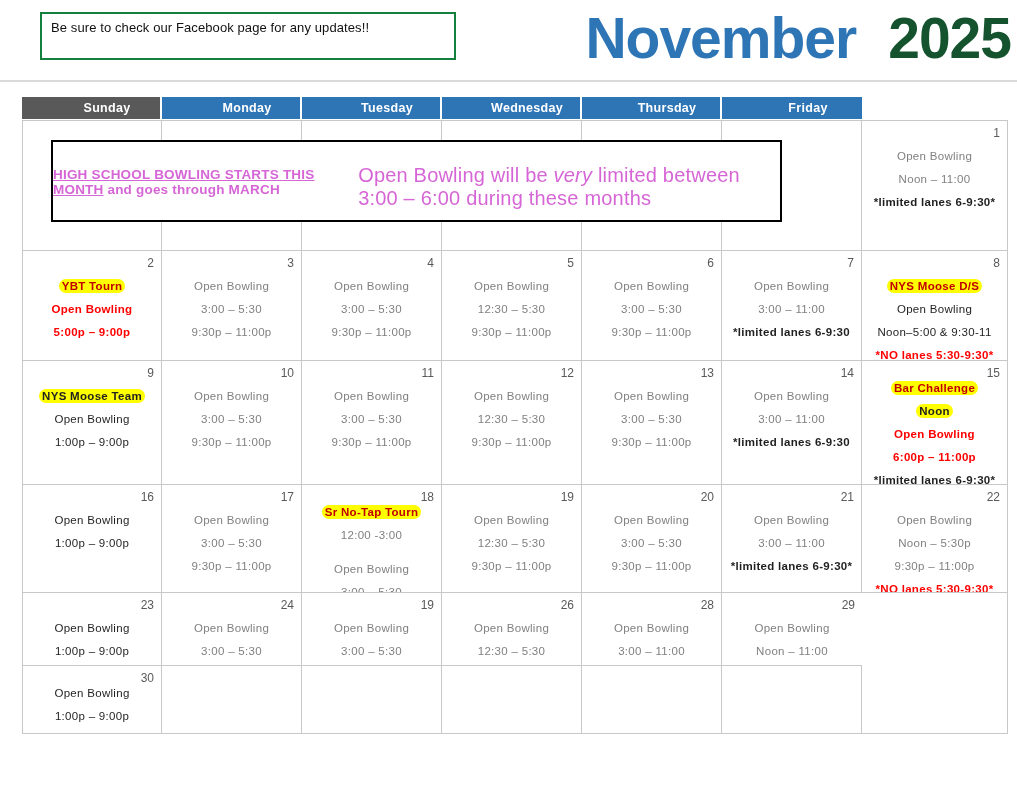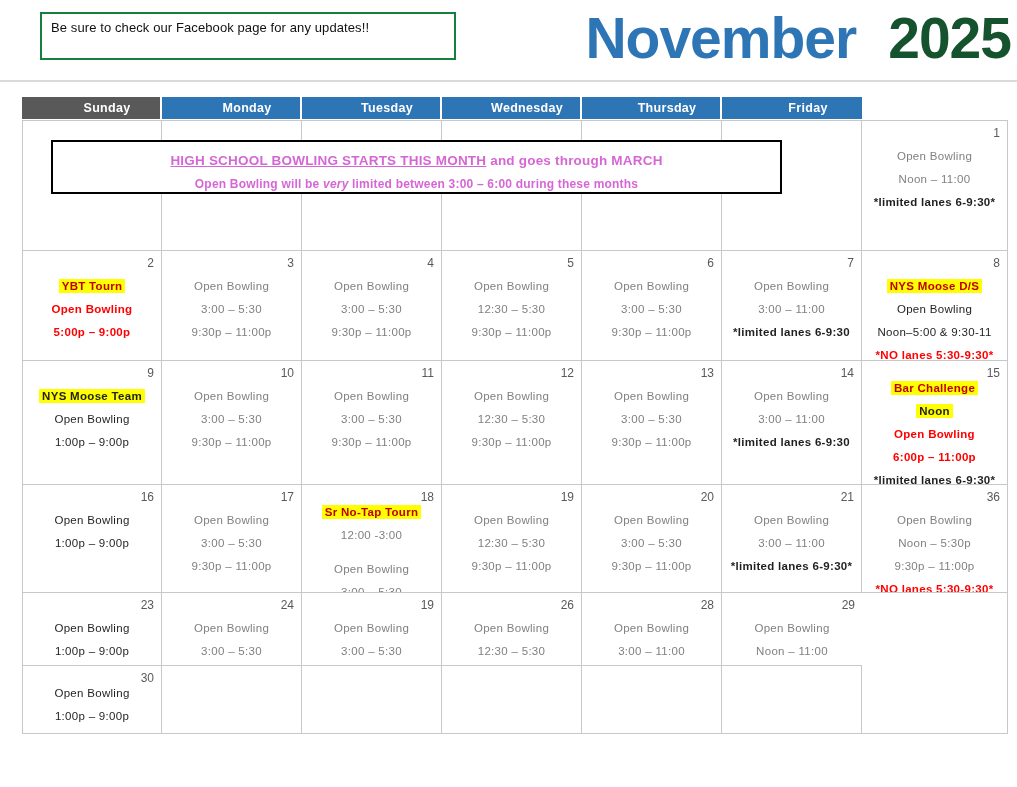--- a/index.html
+++ b/index.html
@@ -55,31 +55,31 @@
   .tight .daynum{margin-bottom:2px;}
   .line{font-size:11.5px;line-height:13px;margin:0 2px 10px 2px;letter-spacing:.3px;}
   .tight .line{}
   .spacer{height:11px;margin-bottom:0;}
   .s-gray{color:#808080;}
   .s-black{color:#1F1F1F;}
   .s-bold{color:#1F1F1F;font-weight:bold;}
   .s-red{color:#FF0000;font-weight:bold;}
   .s-hlred{color:#C00000;font-weight:bold;}
   .s-hlblack{color:#1F1F1F;font-weight:bold;}
-  .hl{background:#FFFF00;padding:1px 3px;}
+  .hl{background:#FFFF00;padding:1px 3px;border-radius:7px;}
   .u{text-decoration:underline;}
 
   
   .announce{
-    position:absolute;left:28px;top:19px;width:731px;height:54px;
+    position:absolute;left:28px;top:19px;width:731px;height:82px;
     border:2px solid #000;background:#fff;box-sizing:border-box;
-    display:flex;flex-direction:column;align-items:center;padding-top:11px;z-index:5;
+    display:flex;align-items:center;padding-top:11px;z-index:5;
   }
   .announce-l1{font-size:13.5px;font-weight:bold;color:#D666D6;letter-spacing:.2px;margin-bottom:9px;}
-  .announce-l2{font-size:12px;font-weight:bold;color:#D666D6;letter-spacing:.2px;}
+  .announce-l2{font-size:20px;font-weight:normal;color:#D666D6;letter-spacing:.2px;}
   .announce .it{font-style:italic;}
 </style>
 </head>
 <body>
 
 <div class="note-box">
   <div class="note-text">Be sure to check our Facebook page for any updates!!</div>
 </div>
 
 <div class="title">
@@ -257,21 +257,21 @@
           <div class="line s-gray">3:00 – 5:30</div>
           <div class="line s-gray">9:30p – 11:00p</div>
         </div>
         <div class="cell">
           <div class="daynum">21</div>
           <div class="line s-gray">Open Bowling</div>
           <div class="line s-gray">3:00 – 11:00</div>
           <div class="line s-bold">*limited lanes 6-9:30*</div>
         </div>
         <div class="cell">
-          <div class="daynum">36</div>
+          <div class="daynum">22</div>
           <div class="line s-gray">Open Bowling</div>
           <div class="line s-gray">Noon – 5:30p</div>
           <div class="line s-gray">9:30p – 11:00p</div>
           <div class="line s-red"><span>*</span><span class="u">NO</span><span> lanes 5:30-9:30*</span></div>
         </div>
       </div>
       <div class="week">
         <div class="cell">
           <div class="daynum">23</div>
           <div class="line s-black">Open Bowling</div>

